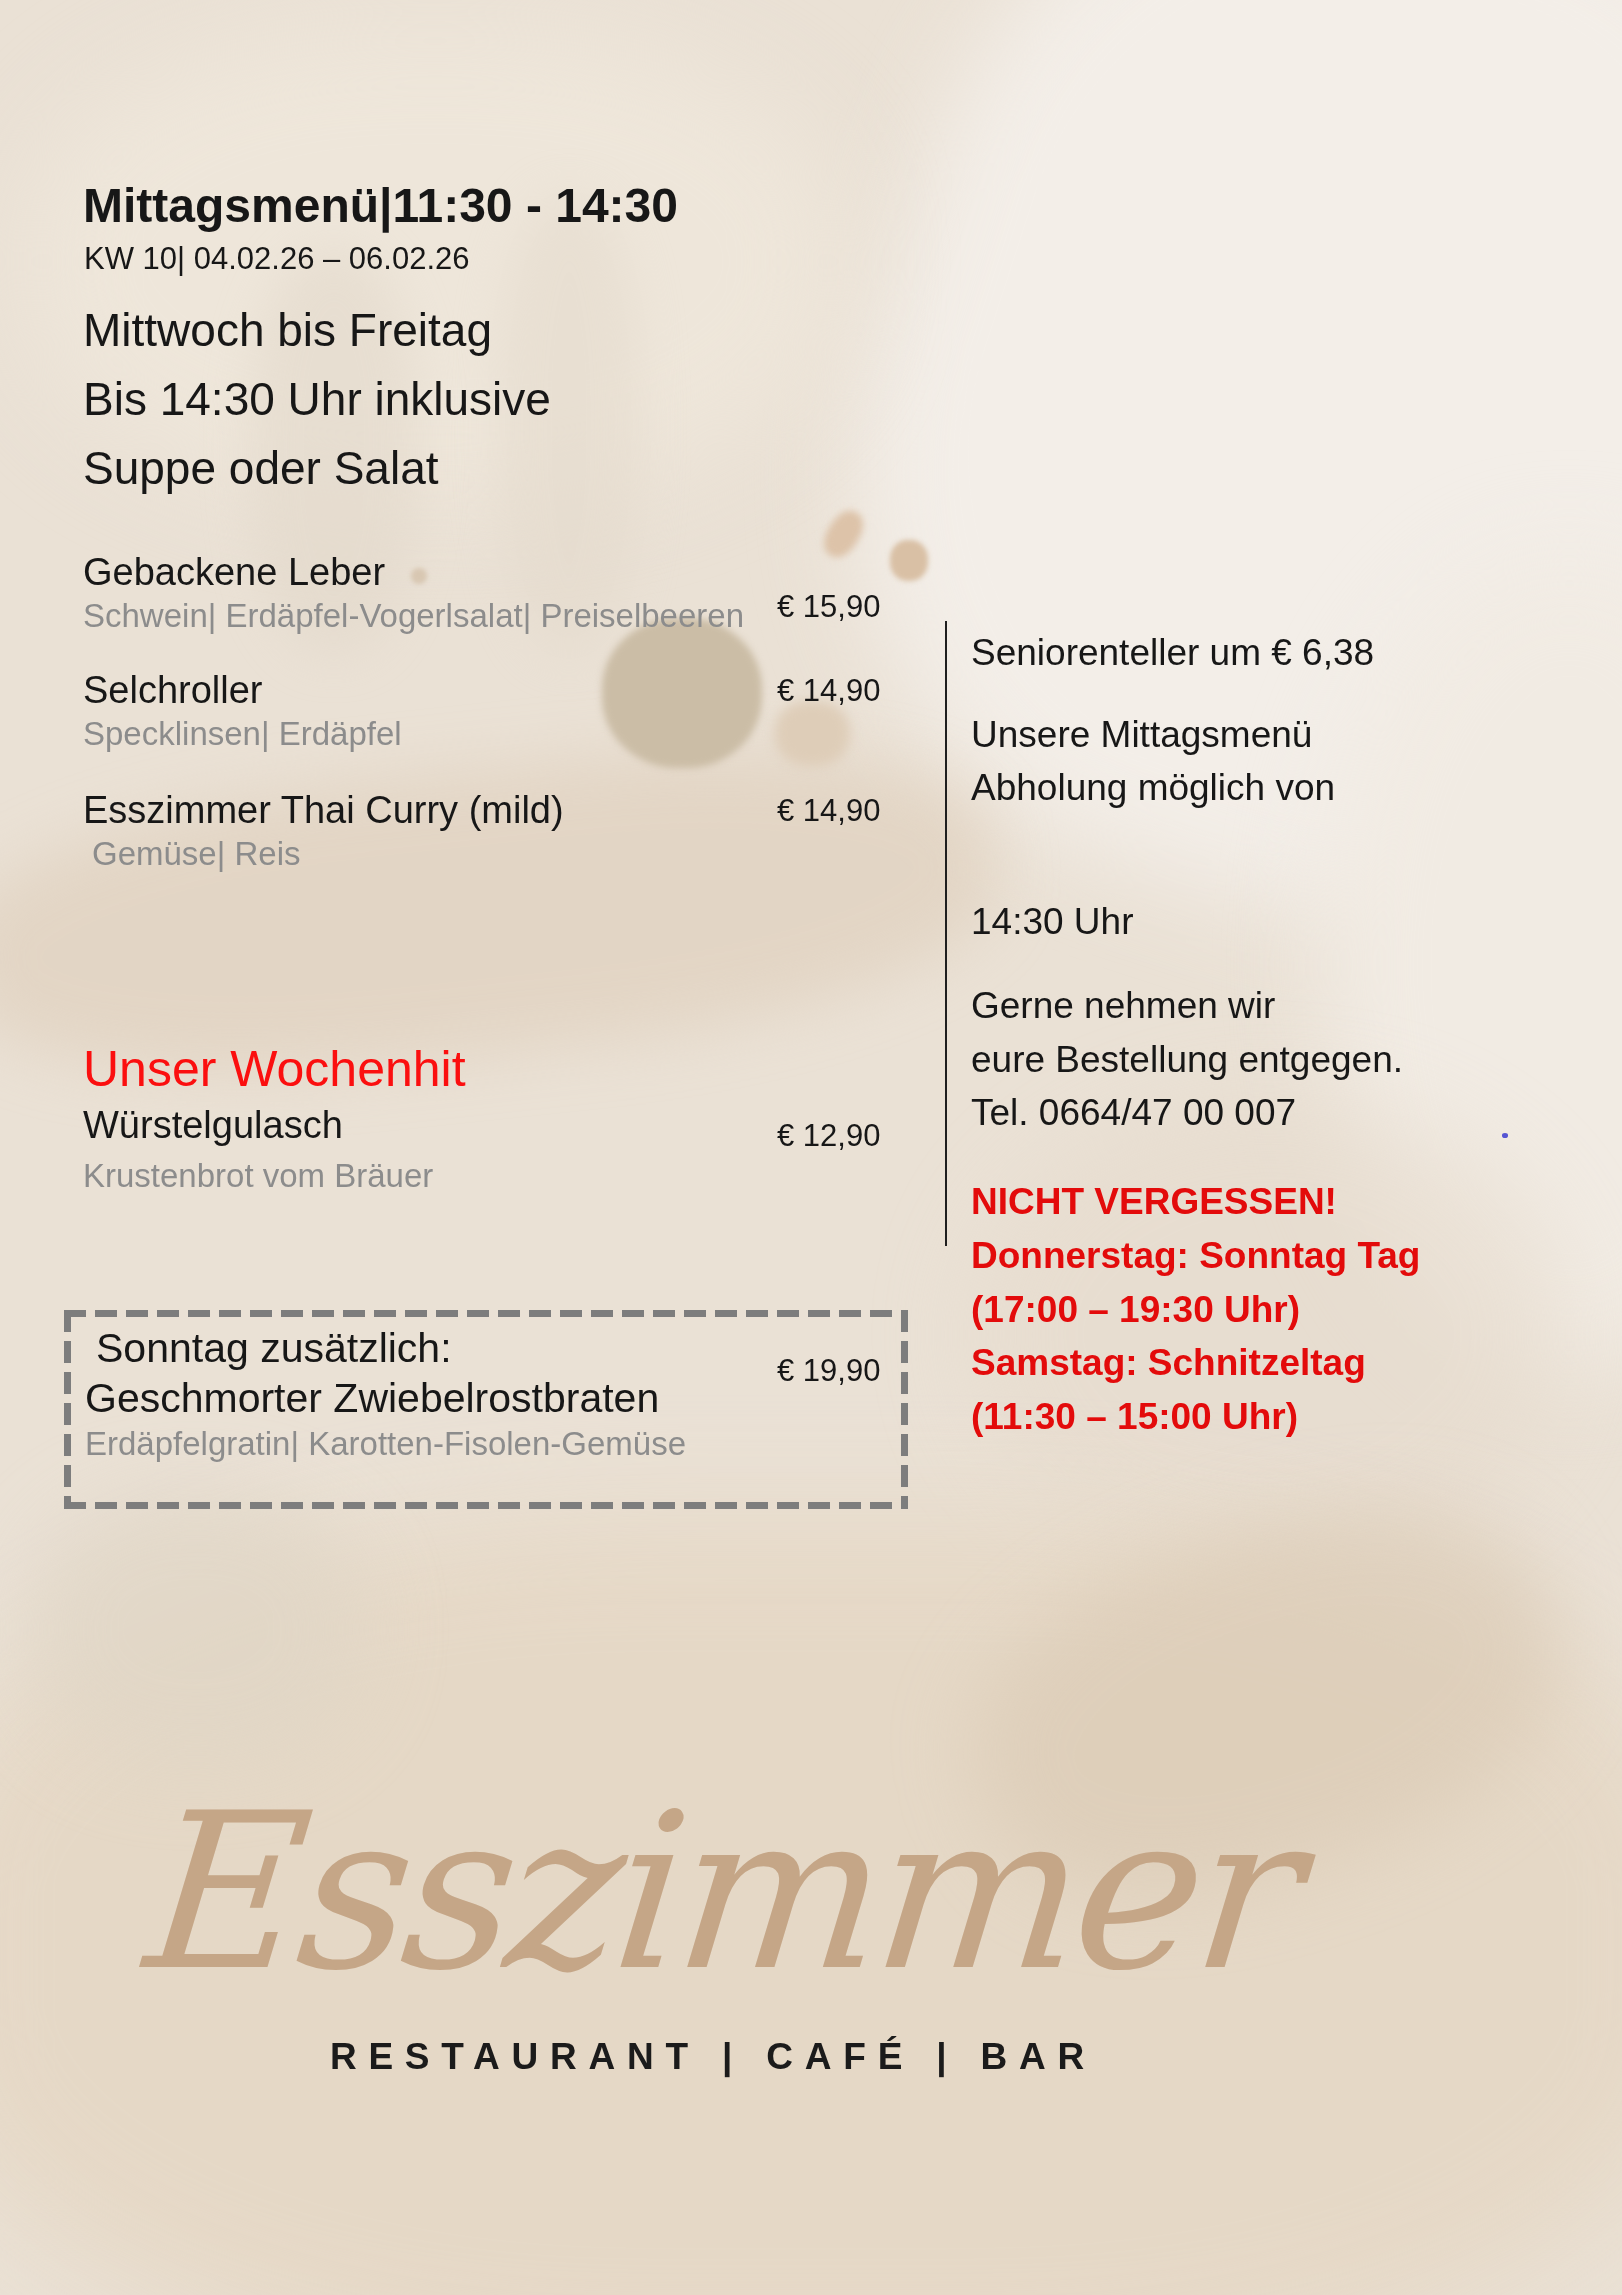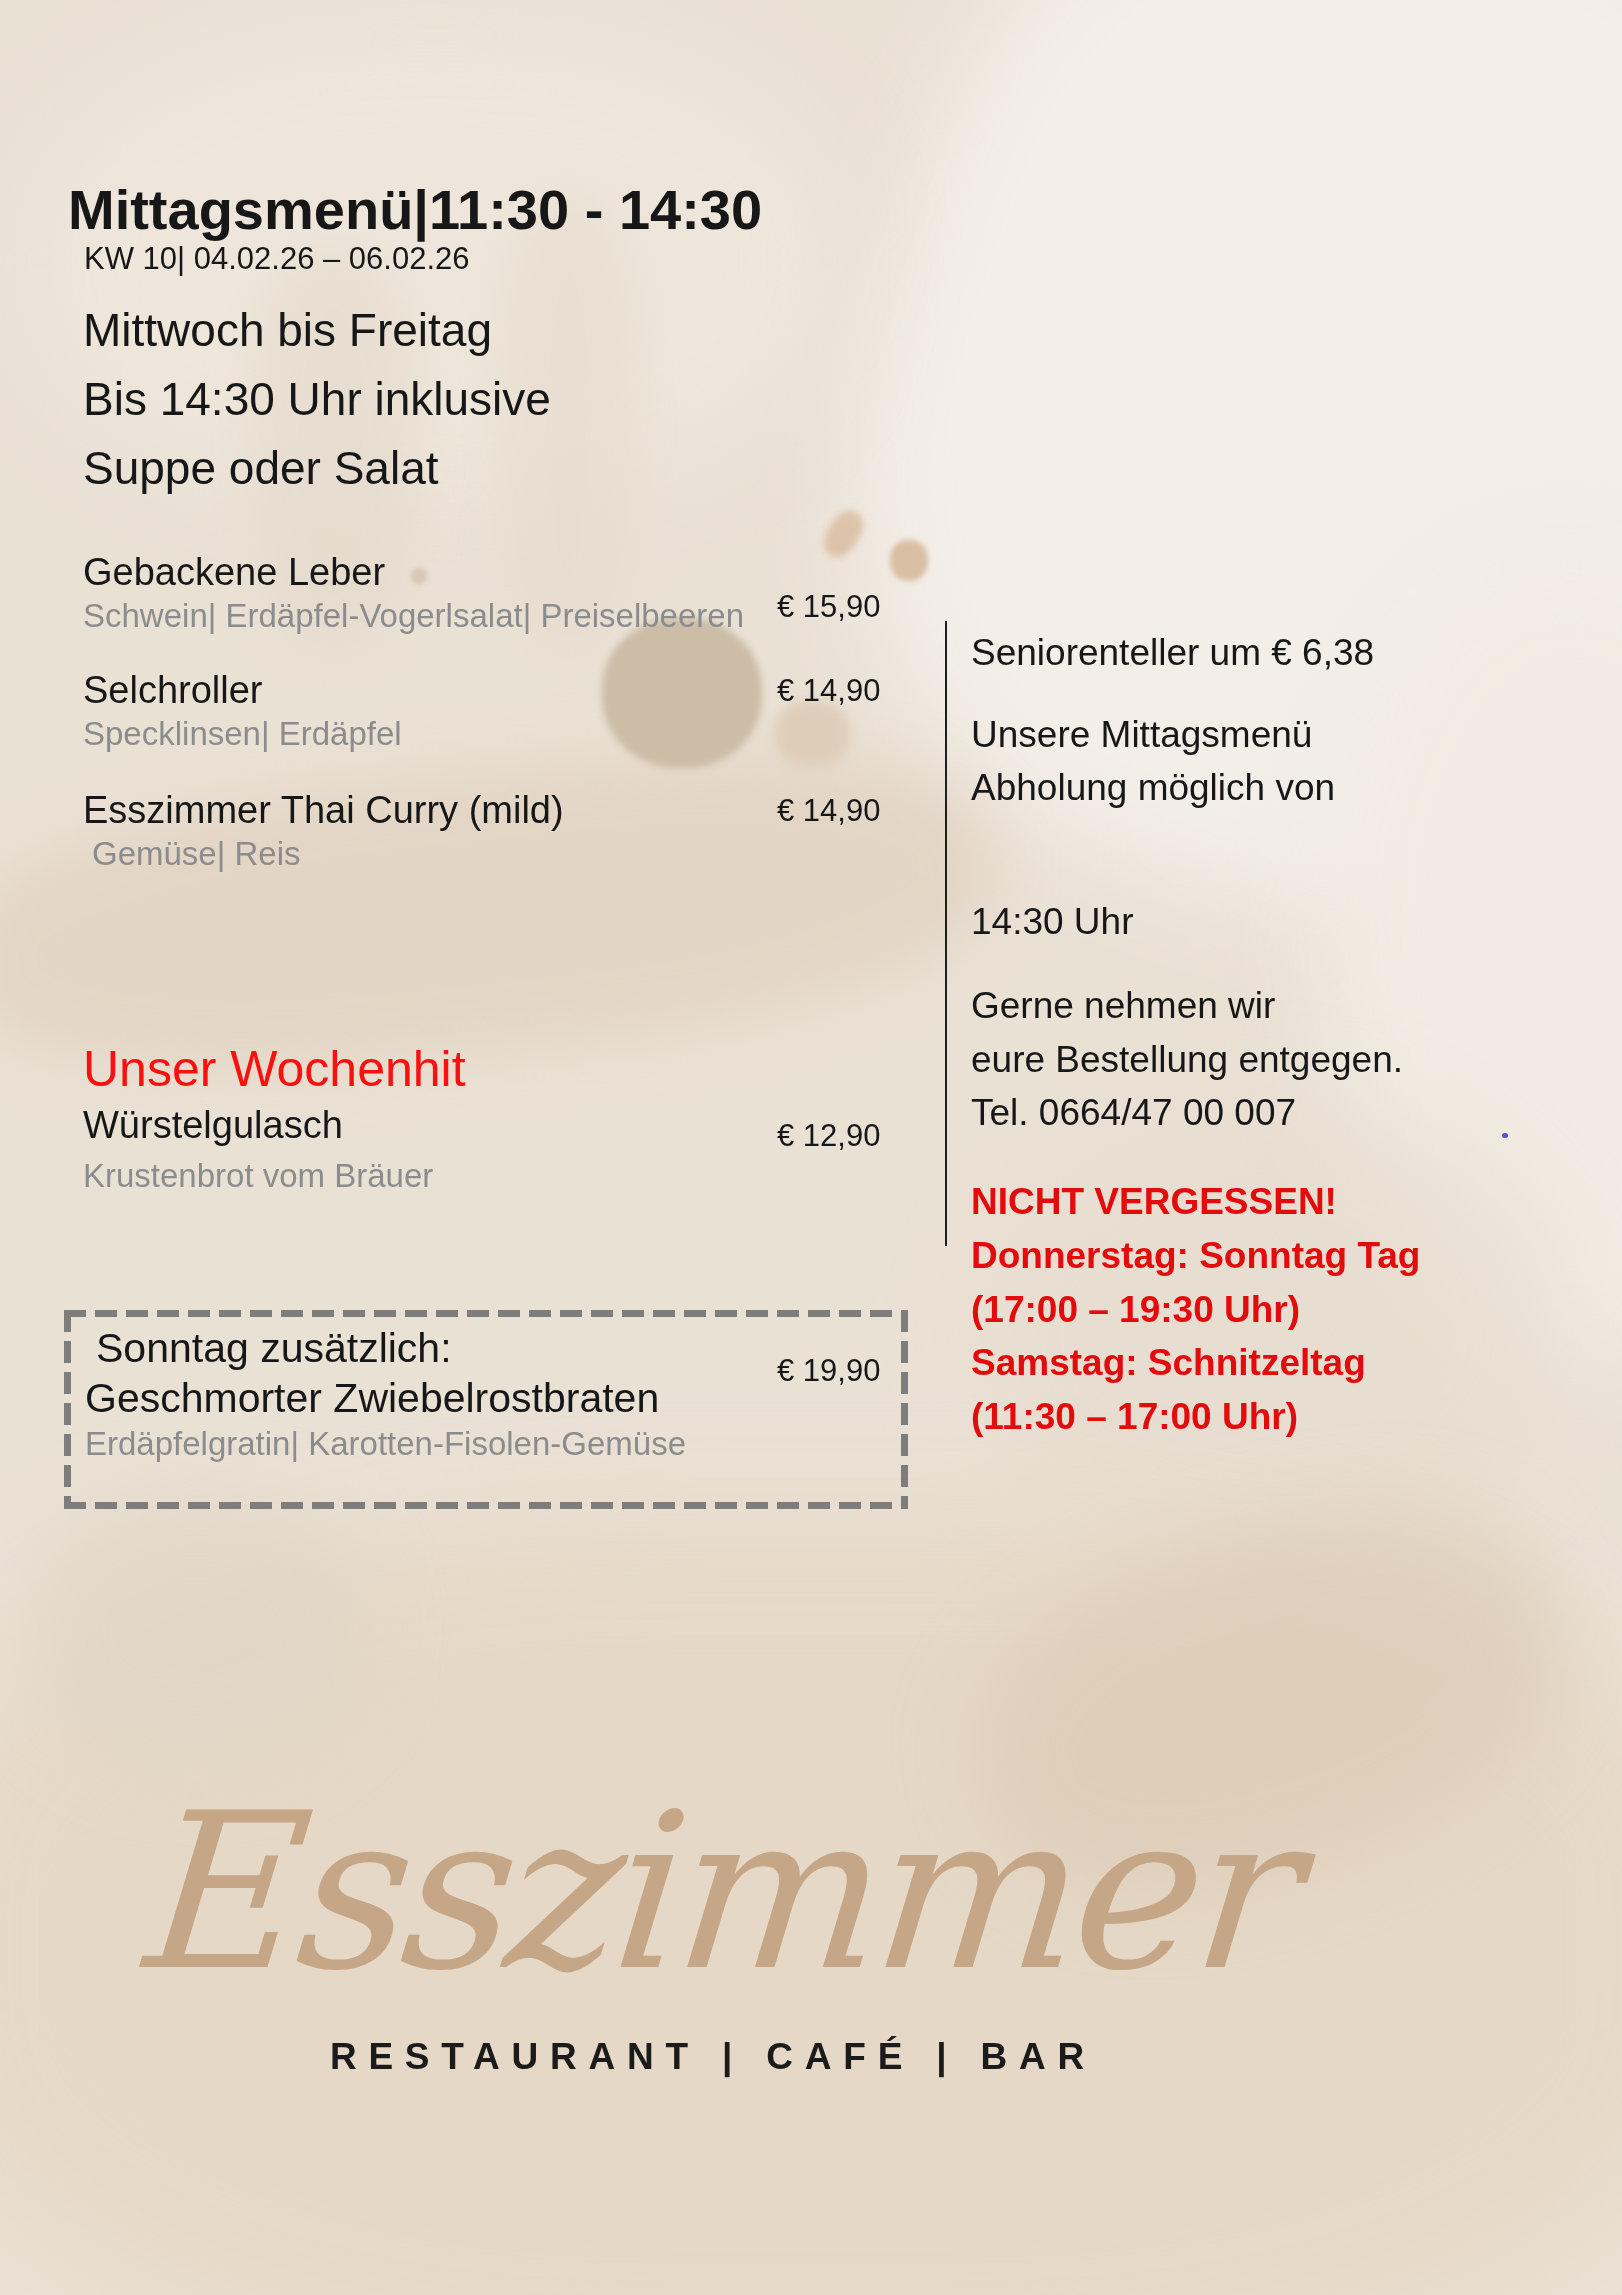--- a/index.html
+++ b/index.html
@@ -6,21 +6,21 @@
   .page{
     position:relative;
     width:1622px;height:2295px;
     background:#eae1d5;
     overflow:hidden;
     font-family:"Liberation Sans",sans-serif;
     color:#171717;
   }
   .blob{position:absolute;pointer-events:none;}
   .txt{position:absolute;white-space:nowrap;line-height:1.05;}
-  .title{left:68px;top:181px;font-size:56px;font-weight:700;letter-spacing:0px;}
+  .title{left:83px;top:181px;font-size:48px;font-weight:700;letter-spacing:0px;}
   .kwline{left:84px;top:243px;font-size:31px;}
   .biglines{left:83px;top:296px;font-size:46px;line-height:69px;}
   .item-name{font-size:38px;}
   .item-desc{font-size:33px;color:#8c8c8c;}
   .price{font-size:31px;}
   .red-heading{left:83px;top:1043px;font-size:50px;color:#fb0f0f;}
   .side{left:971px;font-size:37px;}
   .side-red{left:971px;font-size:37px;font-weight:700;color:#e30b0b;}
   .divider{position:absolute;left:945px;top:621px;width:2px;height:625px;background:#1f1f1f;}
   .dashbox-edge{position:absolute;background:none;}
@@ -106,19 +106,19 @@
   <div class="txt side" style="top:769px;">Abholung möglich von</div>
   <div class="txt side" style="top:903px;">14:30 Uhr</div>
   <div class="txt side" style="top:987px;">Gerne nehmen wir</div>
   <div class="txt side" style="top:1041px;">eure Bestellung entgegen.</div>
   <div class="txt side" style="top:1094px;">Tel. 0664/47 00 007</div>
 
   <div class="txt side-red" style="top:1183px;">NICHT VERGESSEN!</div>
   <div class="txt side-red" style="top:1237px;">Donnerstag: Sonntag Tag</div>
   <div class="txt side-red" style="top:1291px;text-align:right;">(17:00 – 19:30 Uhr)</div>
   <div class="txt side-red" style="top:1344px;">Samstag: Schnitzeltag</div>
-  <div class="txt side-red" style="top:1398px;">(11:30 – 17:00 Uhr)</div>
+  <div class="txt side-red" style="top:1398px;">(11:30 – 15:00 Uhr)</div>
 
   <div class="logo-script">Esszimmer</div>
   <div class="logo-subline">RESTAURANT | CAFÉ | BAR</div>
 
 </div>
 
 
 </body></html>

